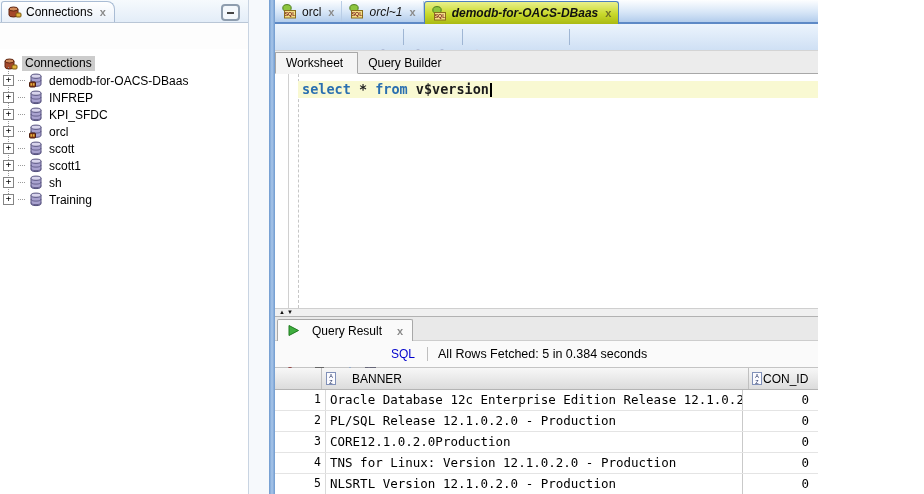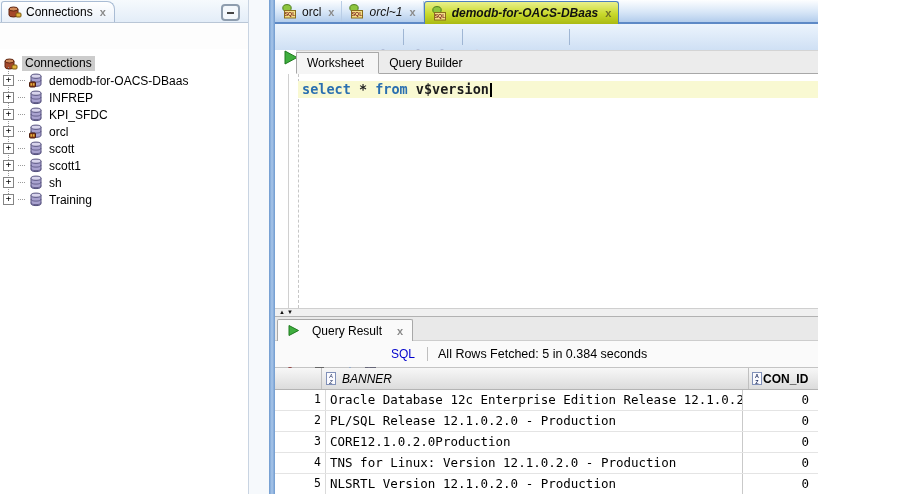--- a/index.html
+++ b/index.html
@@ -45,21 +45,21 @@
   .doc-tab.active{background:linear-gradient(#e9f08c,#c8d92b 55%,#aaba14);border:1px solid #4d7fc0;border-bottom:none;
                   border-radius:3px 3px 0 0;margin-bottom:-2px;height:22px;}
   .doc-tab.active .lbl{font-weight:bold;font-style:italic;}
   .doc-tab.active .tab-x{color:#6f6f28;}
 
   .main-toolbar{height:26px;flex:0 0 26px;background:linear-gradient(#ecf4fd,#cfe0f4);
                 display:flex;align-items:center;gap:2px;padding-left:4px;}
   .tsep{width:1px;height:16px;background:#9fb6d4;margin:0 4px;}
 
   .ws-tabrow{height:22px;flex:0 0 22px;background:#ececec;border-top:1px solid #d4d4d4;border-bottom:1px solid #a8a8a8;
-             display:flex;align-items:flex-end;font-size:12px;margin-left:21px;}
+             display:flex;align-items:flex-end;font-size:12px;}
   .ws-tab{padding:3px 14px 3px 10px;color:#000;}
   .ws-tab.selected{background:#f5f5f5;border:1px solid #a8a8a8;border-bottom:1px solid #f5f5f5;margin-bottom:-1px;
                    border-radius:1px 1px 0 0;}
 
   .editor{flex:1;position:relative;background:#fff;overflow:hidden;}
   .gutter{position:absolute;left:0;top:0;bottom:0;width:13px;border-right:1px solid #d0d0d0;background:#fff;}
   .dash-line{position:absolute;left:23px;top:0;bottom:0;border-left:1px dashed #c6c6c6;}
   .margin-line{position:absolute;left:588px;top:0;bottom:0;border-left:1px solid #c9c9c9;}
   .cur-line{position:absolute;left:23px;right:0;top:7px;height:17px;background:#f9f9d2;
             display:flex;align-items:center;padding-left:4px;}
@@ -79,22 +79,22 @@
                display:flex;align-items:center;gap:5px;padding-left:6px;}
   .sql-link{color:#0000cc;margin:0 2px;}
   .rsep{width:1px;height:14px;background:#bfbfbf;margin:0 5px;}
   .status-text{font-size:12.5px;color:#000;}
 
   .grid{height:126px;flex:0 0 126px;display:flex;flex-direction:column;background:#fff;font-family:"DejaVu Sans Mono",monospace;}
   .g-header{height:21px;flex:0 0 21px;display:flex;background:linear-gradient(#f7f7f7,#dcdcdc);
             border-bottom:1px solid #b4b4b4;font-family:"Liberation Sans",sans-serif;}
   .g-header>div{display:flex;align-items:center;}
   .hc-num{width:46px;flex:0 0 46px;border-right:1px solid #c0c0c0;}
-  .hc-banner{flex:1;gap:6px;padding-left:4px;border-right:1px solid #c0c0c0;min-width:0;font-style:italic;}
-  .hc-conid{width:66px;flex:0 0 66px;gap:1px;padding-left:3px;font-weight:bold;}
+  .hc-banner{flex:1;gap:16px;padding-left:4px;border-right:1px solid #c0c0c0;min-width:0;}
+  .hc-conid{width:66px;flex:0 0 66px;gap:1px;padding-left:3px;}
   .g-row{height:20px;flex:0 0 20px;display:flex;border-bottom:1px solid #e4e4e4;}
   .c-num{width:46px;flex:0 0 46px;border-right:1px solid #dadada;text-align:right;padding-right:4px;
          font-size:11.5px;line-height:19px;}
   .c-banner{flex:1;padding-left:4px;font-size:12.5px;line-height:19px;white-space:nowrap;overflow:hidden;
             border-right:1px solid #c9c9c9;min-width:0;}
   .c-conid{width:66px;flex:0 0 66px;text-align:right;padding-right:9px;font-size:12.5px;line-height:19px;}
 </style>
 </head>
 <body>
 

